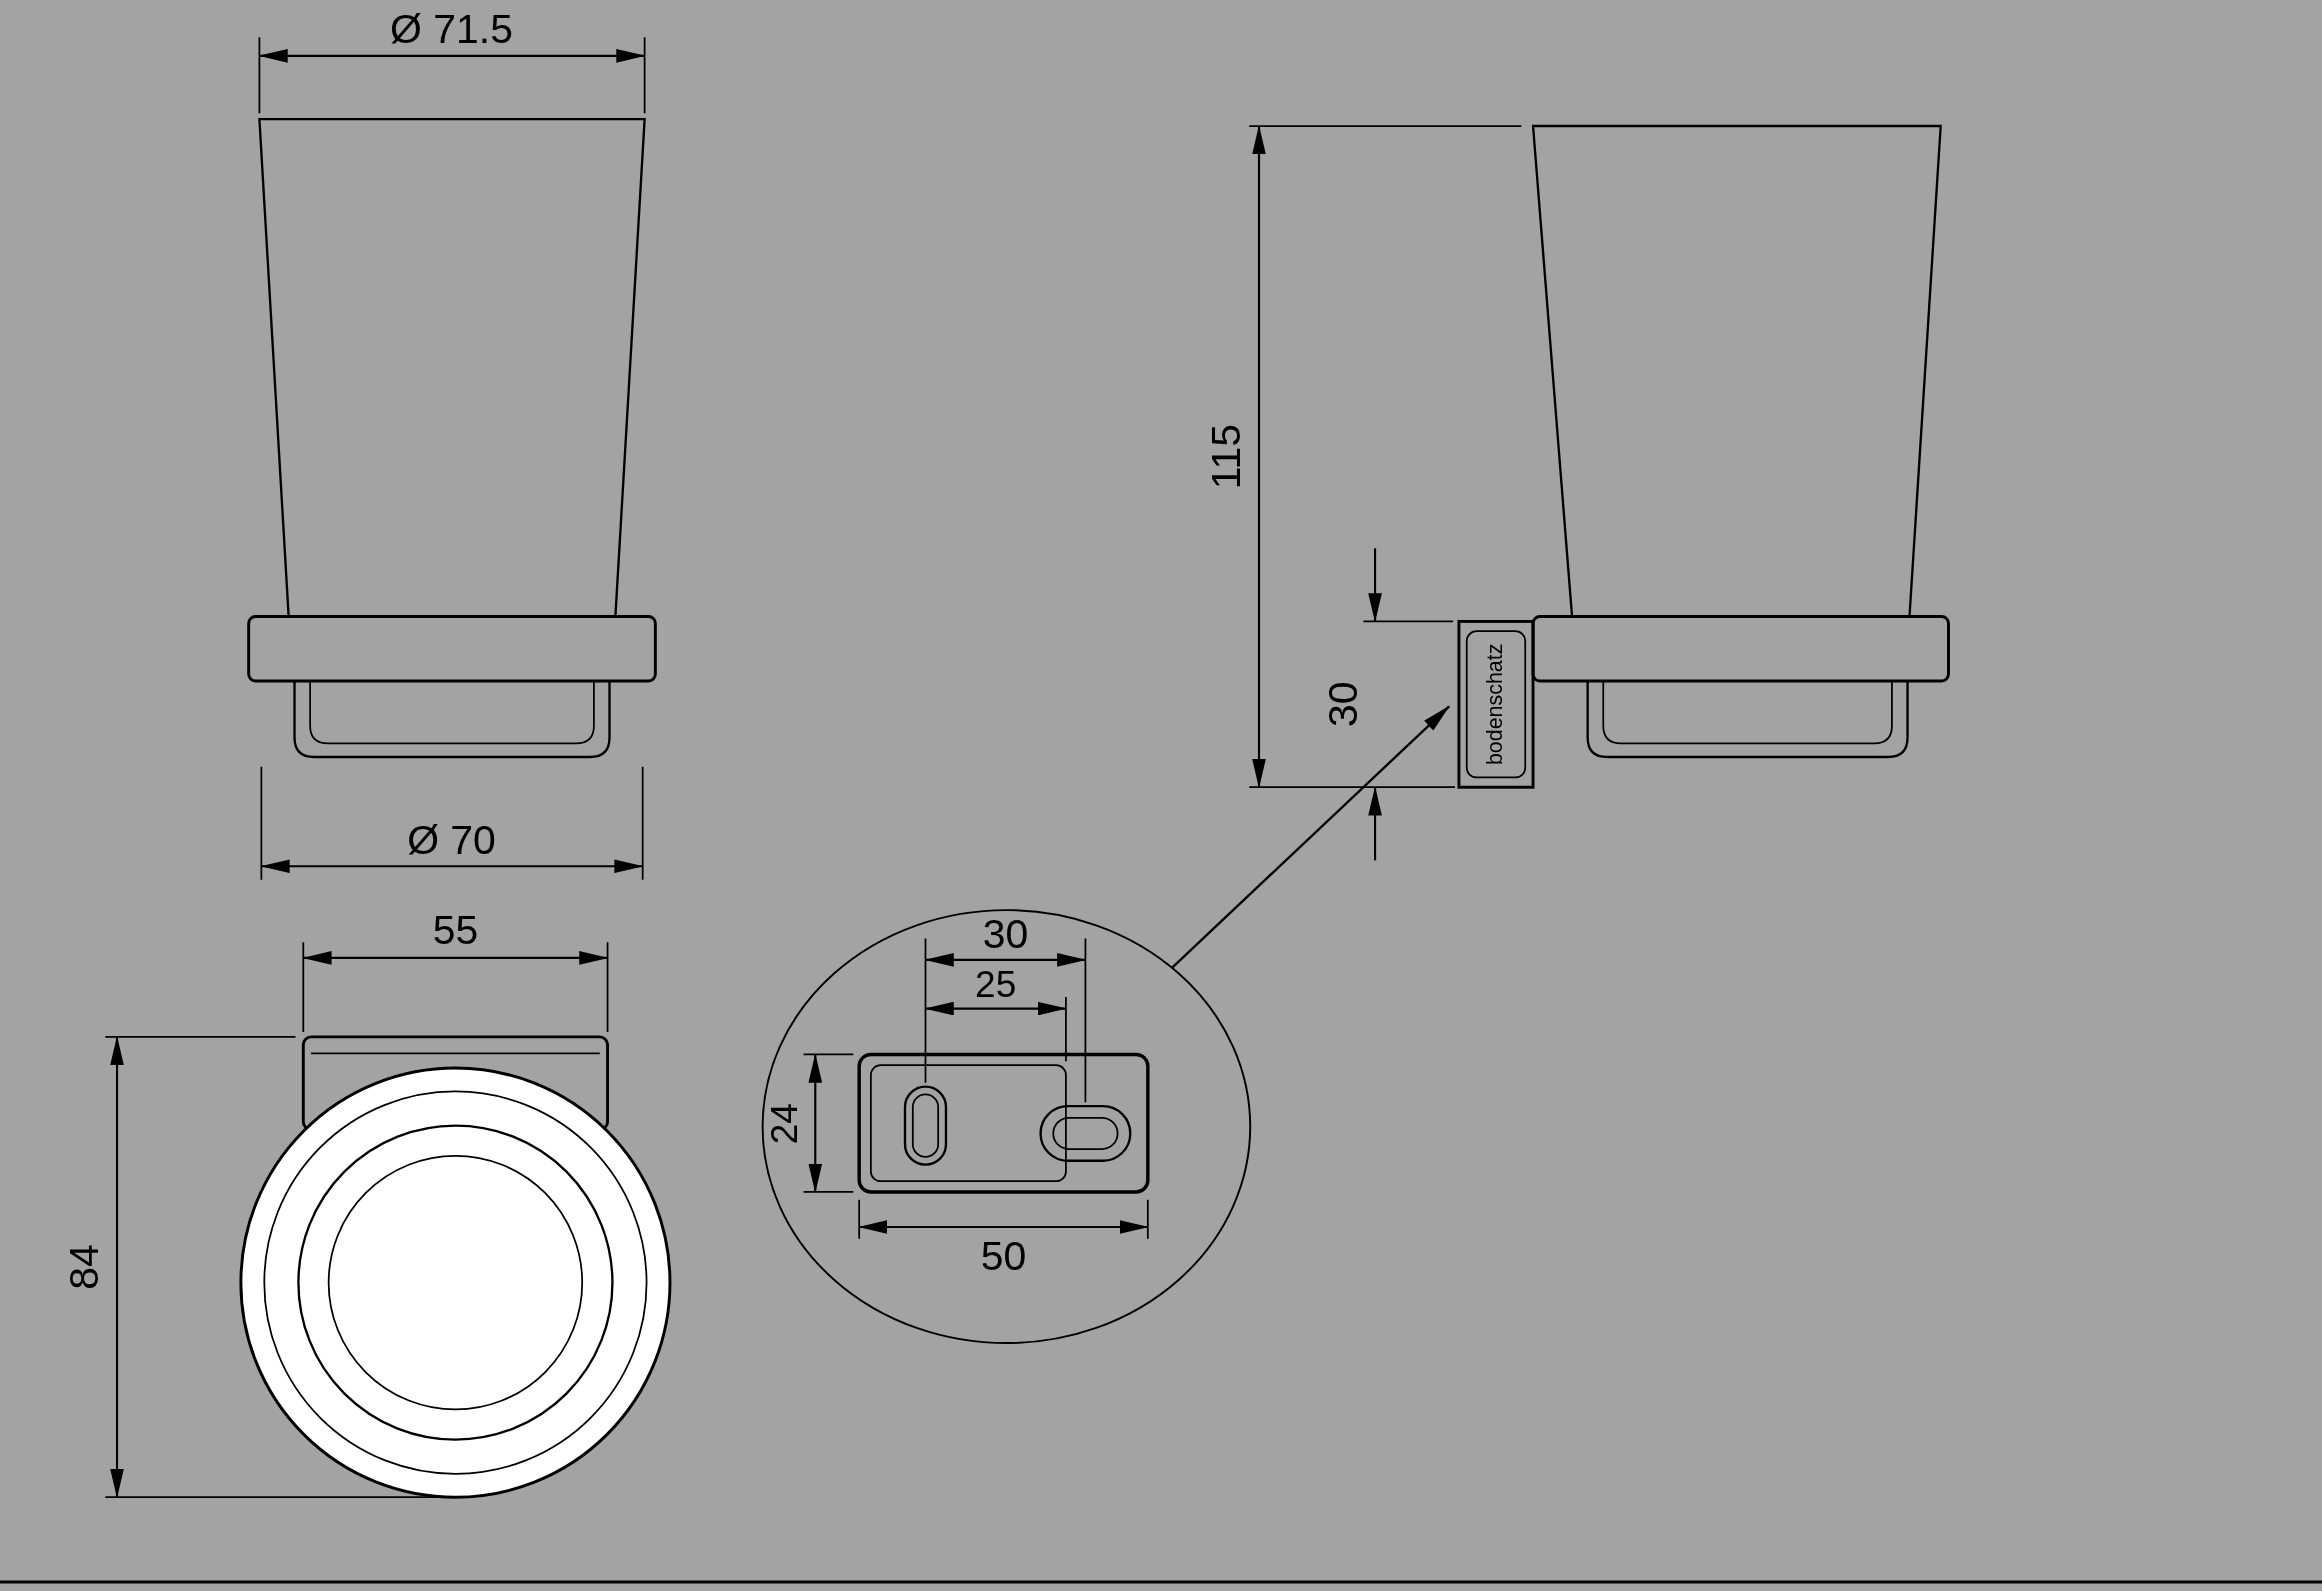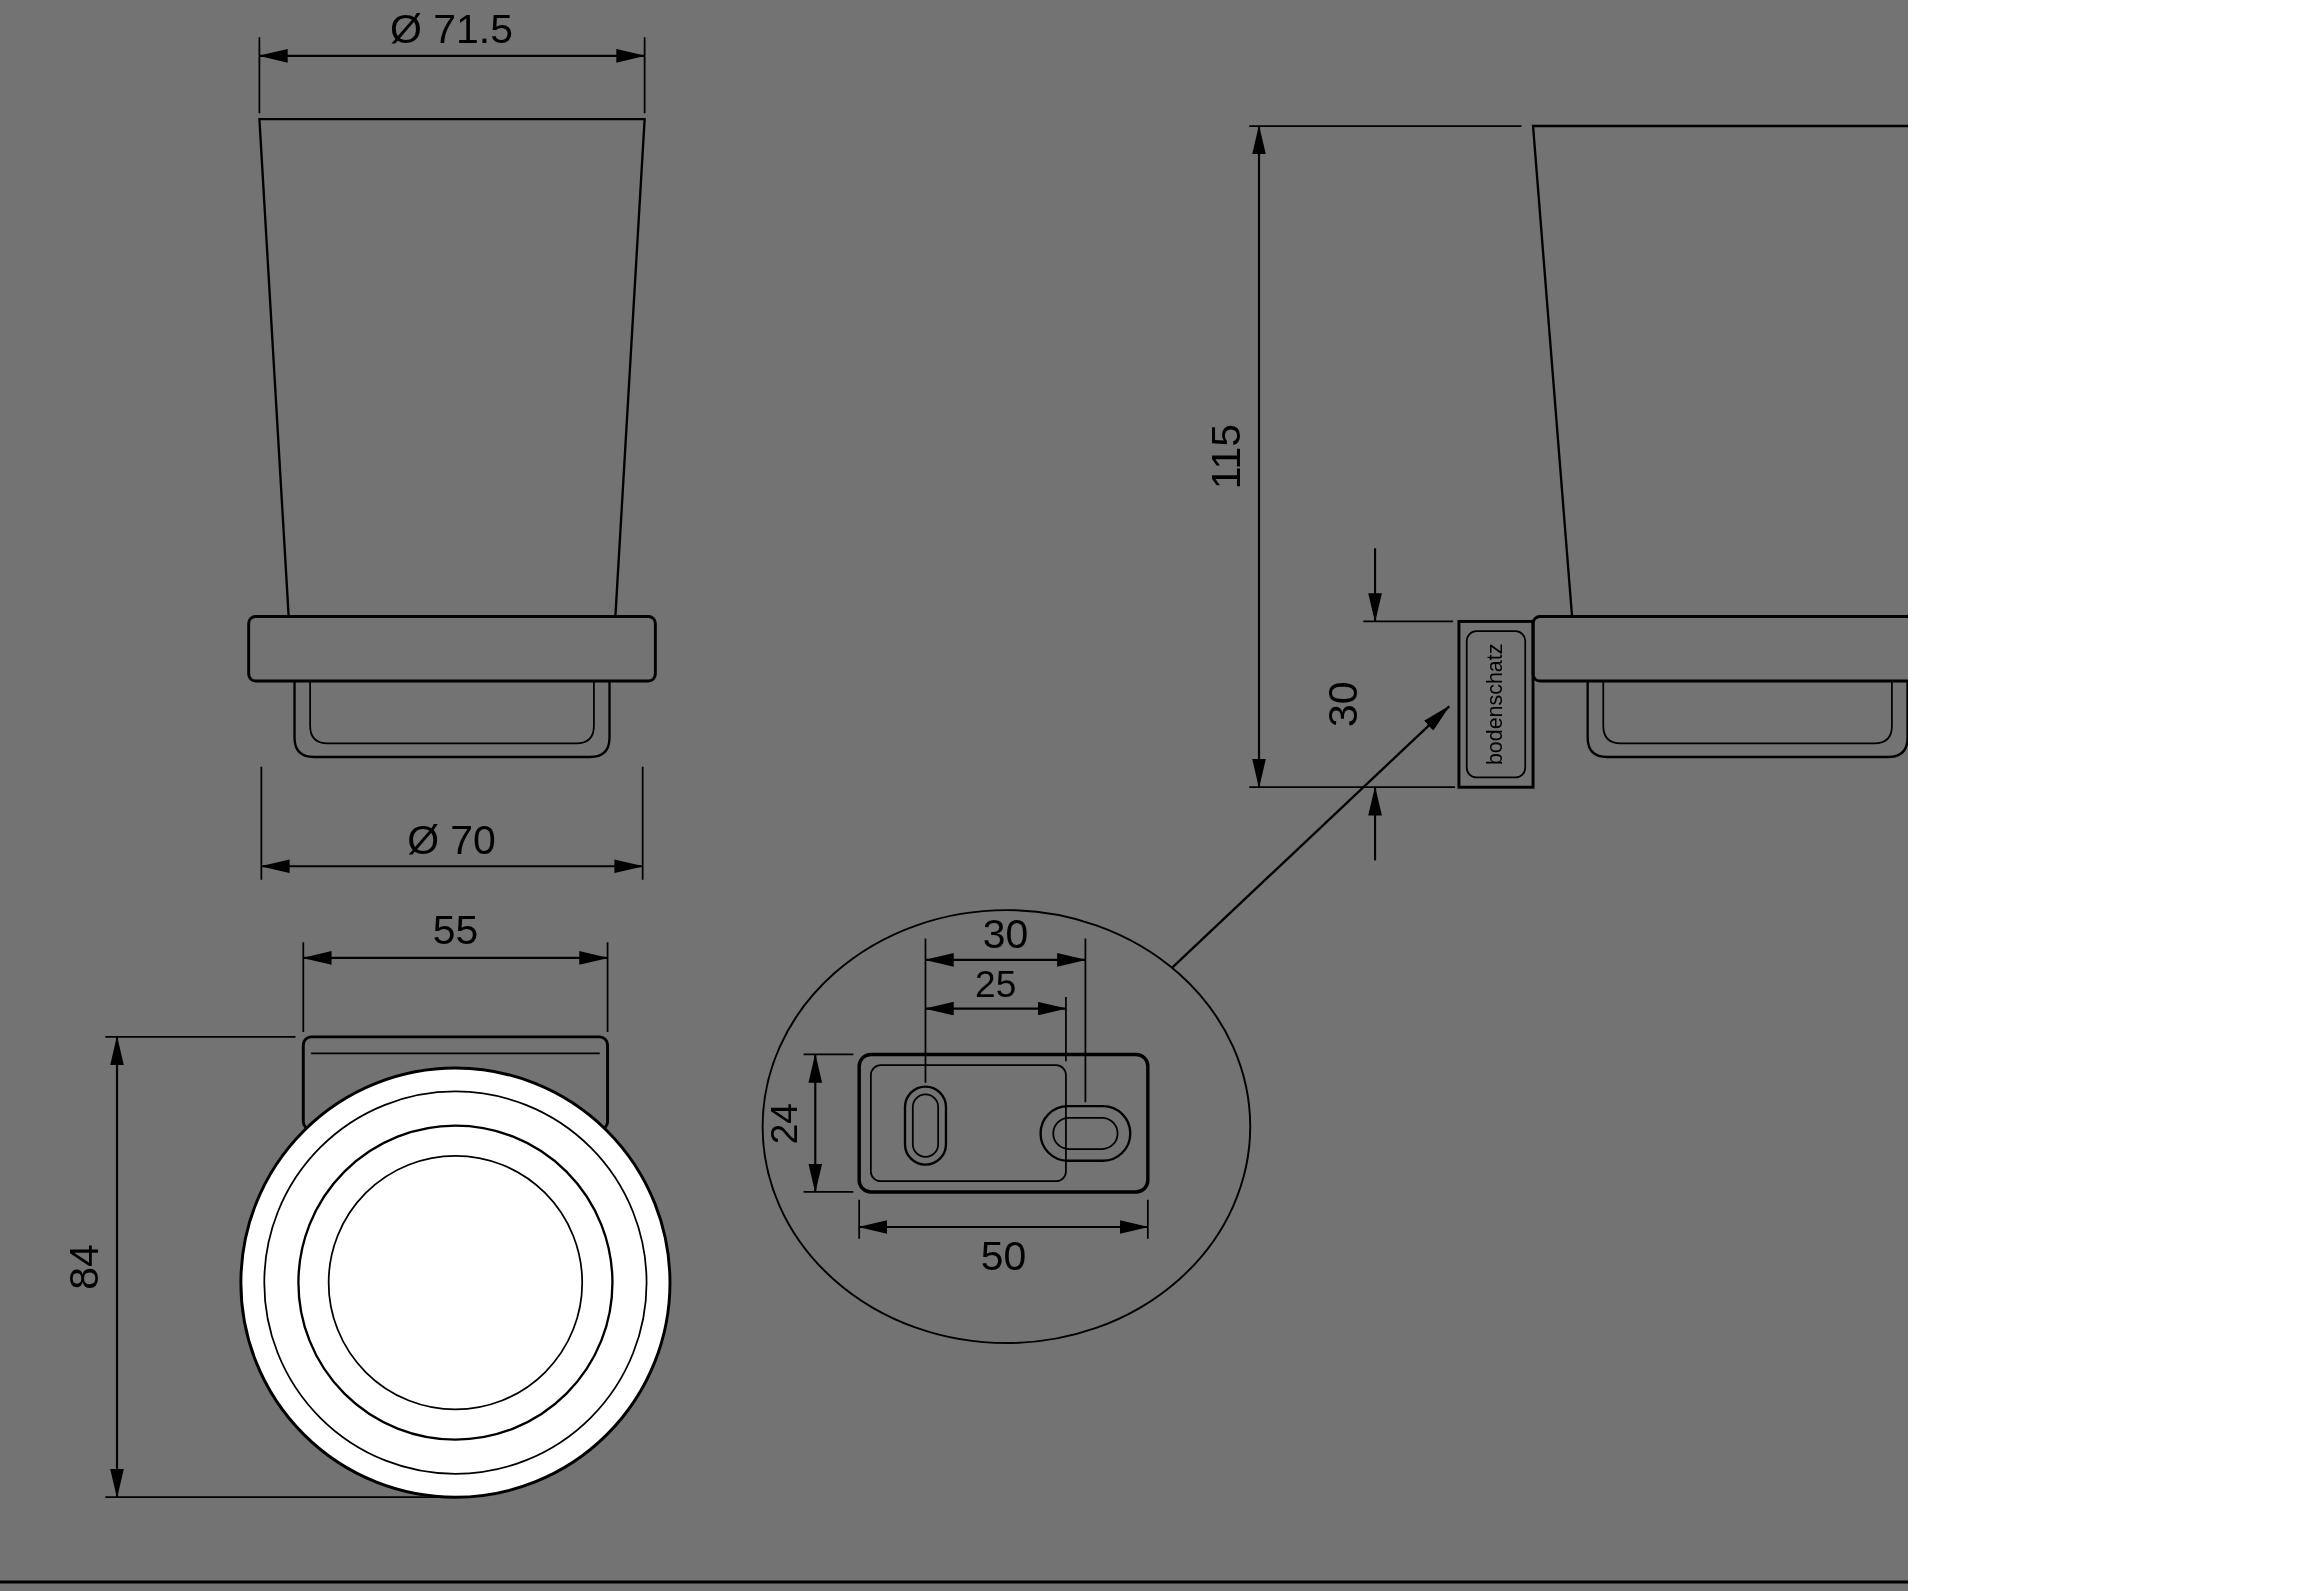--- a/index.html
+++ b/index.html
@@ -2,23 +2,23 @@
 <html><head>
 <meta charset="utf-8">
 <style>
   html, body {
     margin: 0;
     padding: 0;
     background: #ffffff;
   }
   .canvas {
     position: relative;
-    width: 1908px;
+    width: 2322px;
     height: 1592px;
-    background: #737373;
+    background: #a3a3a3;
     overflow: hidden;
   }
   svg { display: block; }
   .geo    { fill: none; stroke: #000000; stroke-width: 3;   }
   .geo-md { fill: none; stroke: #000000; stroke-width: 2.4; }
   .geo-th { fill: none; stroke: #000000; stroke-width: 1.8; }
   .ext    { fill: none; stroke: #000000; stroke-width: 1.8; }
   .dimln  { fill: none; stroke: #000000; stroke-width: 2.2; }
   .dim {
     font-family: "Liberation Sans", sans-serif;

